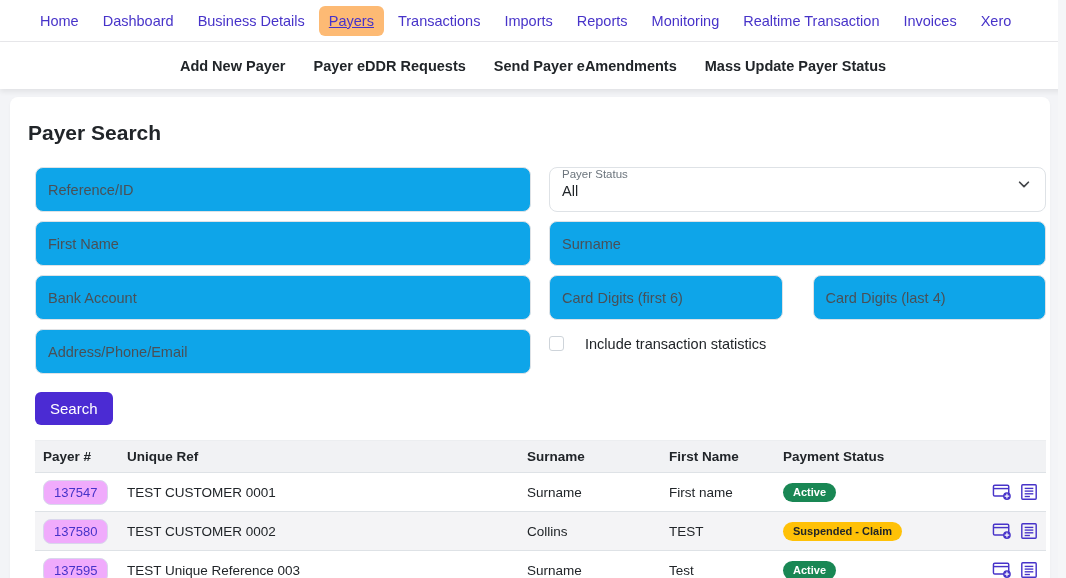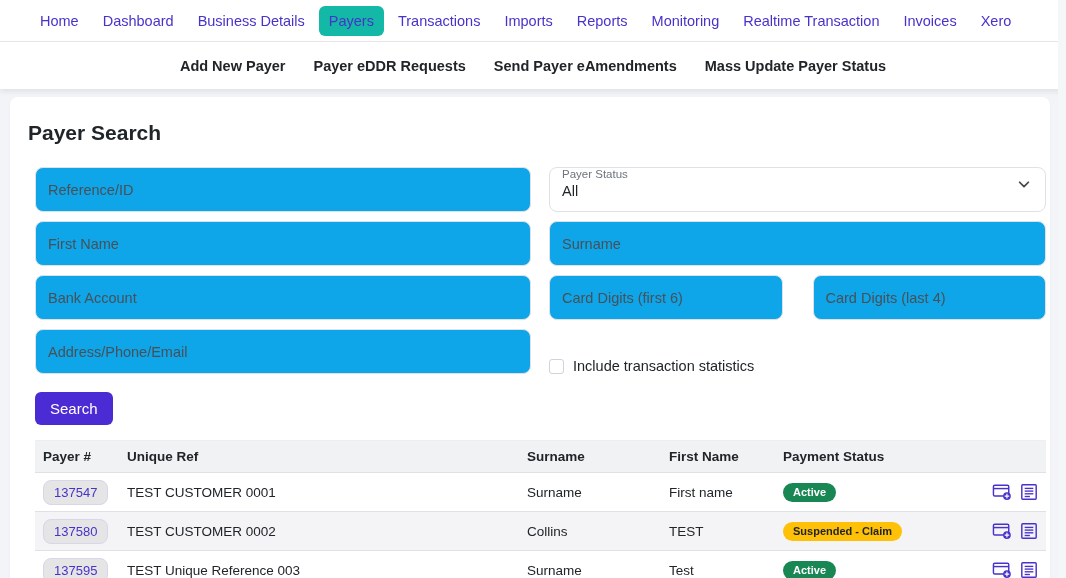--- a/index.html
+++ b/index.html
@@ -23,21 +23,21 @@
   }
   .topnav a {
     color: #4733c9;
     text-decoration: none;
     font-size: 14.5px;
     padding: 7px 10px;
     border-radius: 6px;
     white-space: nowrap;
     cursor: pointer;
   }
-  .topnav a.active { background: #14b8a6; }
+  .topnav a.active { background: #fdba74; text-decoration: underline; }
 
   
   .subnav {
     background: #ffffff;
     height: 47px;
     display: flex;
     align-items: center;
     padding: 0 38px;
     gap: 28px;
     box-shadow: 0 3px 5px rgba(0,0,0,0.07);
@@ -106,22 +106,22 @@
   .select-inner { display: flex; flex-direction: column; justify-content: center; line-height: 1.25; }
   .select-label { font-size: 11.5px; color: #6c757d; }
   .select-value { font-size: 14.5px; color: #212529; }
   .chevron { color: #43464a; display: flex; align-items: center; }
 
   .half-row { display: flex; gap: 30px; }
   .half-row .field { width: 239px; }
 
   .checkbox-row {
     display: flex;
-    align-items: flex-end;
-    gap: 9px;
+    align-items: flex-start;
+    gap: 21px;
     padding-top: 7px;
   }
   .checkbox-row input[type="checkbox"] {
     width: 15px; height: 15px;
     border: 1px solid #ced4da;
     border-radius: 3px;
     appearance: none;
     background: #fff;
     cursor: pointer;
   }
@@ -161,21 +161,21 @@
     font-size: 13.5px;
     color: #212529;
     height: 39px;
     vertical-align: middle;
   }
   .results-table thead tr { border-bottom: 1px solid #dee2e6; border-top: 1px solid #eceef0; }
   .results-table tbody tr.striped { background: #f4f4f6; }
 
   .payer-id-btn {
     border: 1px solid #d9d6ec;
-    background: #e5e5e5;
+    background: #f0abfc;
     color: #4733c9;
     font-family: "Liberation Sans", sans-serif;
     font-size: 13px;
     border-radius: 8px;
     padding: 4px 10px;
     cursor: pointer;
   }
   .badge {
     display: inline-block;
     border-radius: 10px;

